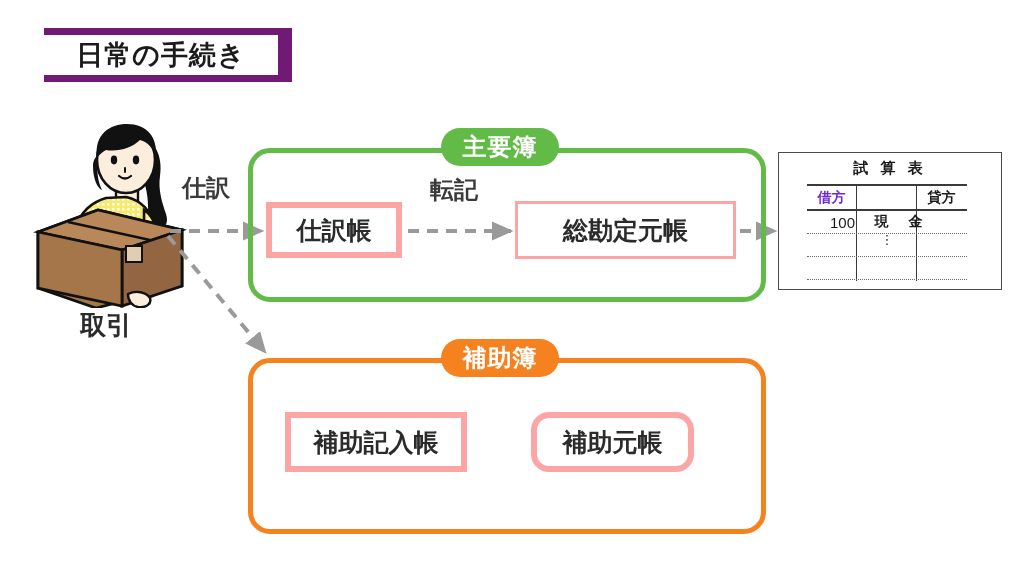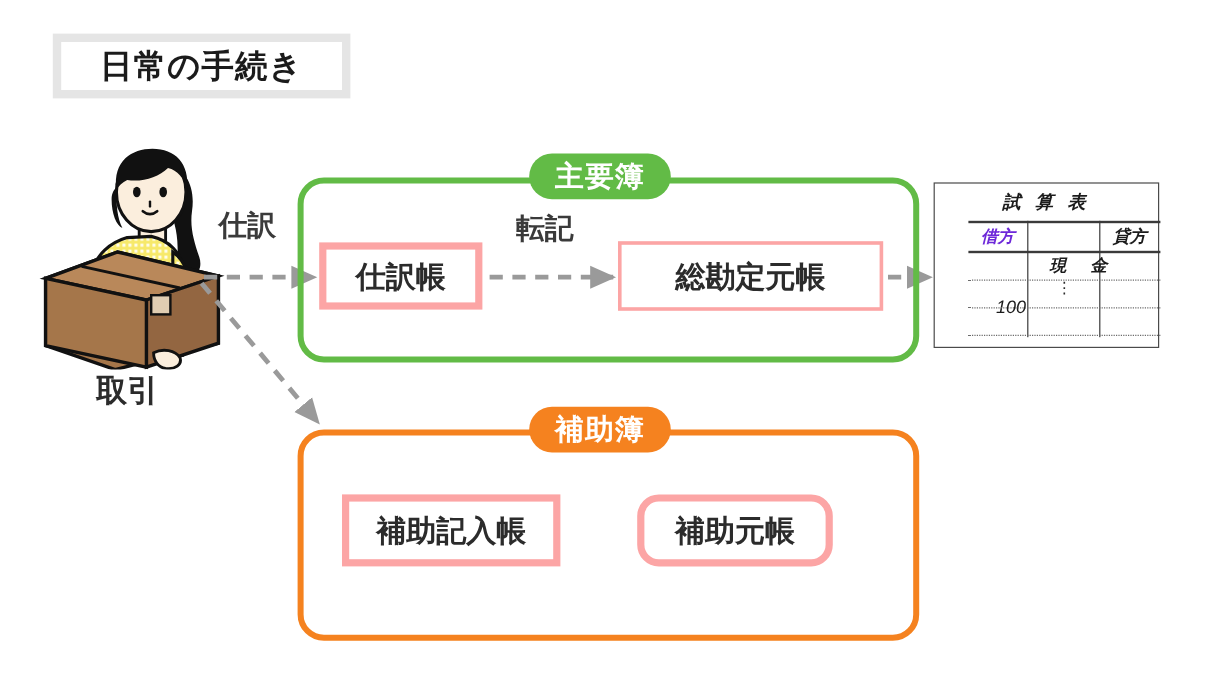--- a/index.html
+++ b/index.html
@@ -8,22 +8,22 @@
     background:#ffffff;
     font-family:"Liberation Sans","DejaVu Sans",sans-serif;
     overflow:hidden;
     position:relative;
   }
   #stage{position:absolute;left:0;top:0;width:1024px;height:576px;}
 
   
   .title-frame{
     position:absolute;left:44px;top:28px;width:248px;height:54px;
-    background:#e5e5e5;
-    display:flex;align-items:center;justify-content:center;
+    background:#701a75;
+    display:flex;align-items:center;justify-content:flex-start;
   }
   .title-inner{
     width:calc(100% - 14px);height:calc(100% - 14px);
     background:#ffffff;
     display:flex;align-items:center;justify-content:center;
   }
   .title-text{
     font-size:27px;font-weight:bold;color:#1b1b1b;letter-spacing:1px;
     white-space:nowrap;
   }
@@ -59,43 +59,43 @@
   .flow-label{
     position:absolute;font-size:24px;font-weight:bold;color:#3a3a3a;
     white-space:nowrap;
   }
   .label-shiwake{left:182px;top:172px;}
   .label-tenki{left:430px;top:174px;}
   .label-torihiki{left:80px;top:308px;font-size:26px;color:#2b2b2b;}
 
   
   .tb-sheet{
-    position:absolute;left:778px;top:152px;width:188px;height:138px;
-    background:#ffffff;border:1.5px solid #4a4a4a;box-sizing:border-box;font-style:italic;
+    position:absolute;left:778px;top:152px;width:224px;height:138px;
+    background:#ffffff;border:1.5px solid #4a4a4a;box-sizing:border-box;
   }
   .tb-title{
     position:absolute;left:0;top:6px;width:100%;text-align:center;
     font-size:15px;font-weight:bold;color:#1b1b1b;letter-spacing:4px;
   }
   .tb-head-rule{position:absolute;left:28px;top:31px;width:160px;height:1.5px;background:#3a3a3a;}
   .tb-head-rule2{position:absolute;left:28px;top:56px;width:160px;height:1.5px;background:#3a3a3a;}
   .tb-col-debit{
     position:absolute;left:30px;top:34px;width:45px;height:21px;
     display:flex;align-items:center;justify-content:center;
     font-size:14px;font-weight:bold;color:#6d28d9;
   }
   .tb-col-credit{
     position:absolute;left:140px;top:34px;width:45px;height:21px;
     display:flex;align-items:center;justify-content:center;
     font-size:14px;font-weight:bold;color:#1b1b1b;
   }
   .tb-amount{
     position:absolute;left:28px;top:59px;width:48px;height:20px;
     display:flex;align-items:center;justify-content:flex-end;
-    font-size:15px;color:#1b1b1b;font-weight:normal;margin-top:34px;
+    font-size:15px;color:#1b1b1b;font-weight:normal;
   }
   .tb-account{
     position:absolute;left:80px;top:59px;width:58px;height:20px;
     display:flex;align-items:center;justify-content:center;
     font-size:14px;font-weight:bold;color:#1b1b1b;letter-spacing:3px;margin-left:12px;
   }
   .tb-vline{position:absolute;width:1.3px;background:#3a3a3a;}
   .tb-vline-a{left:77px;top:31px;height:97px;}
   .tb-vline-b{left:137px;top:31px;height:97px;}
   .tb-dotline{

